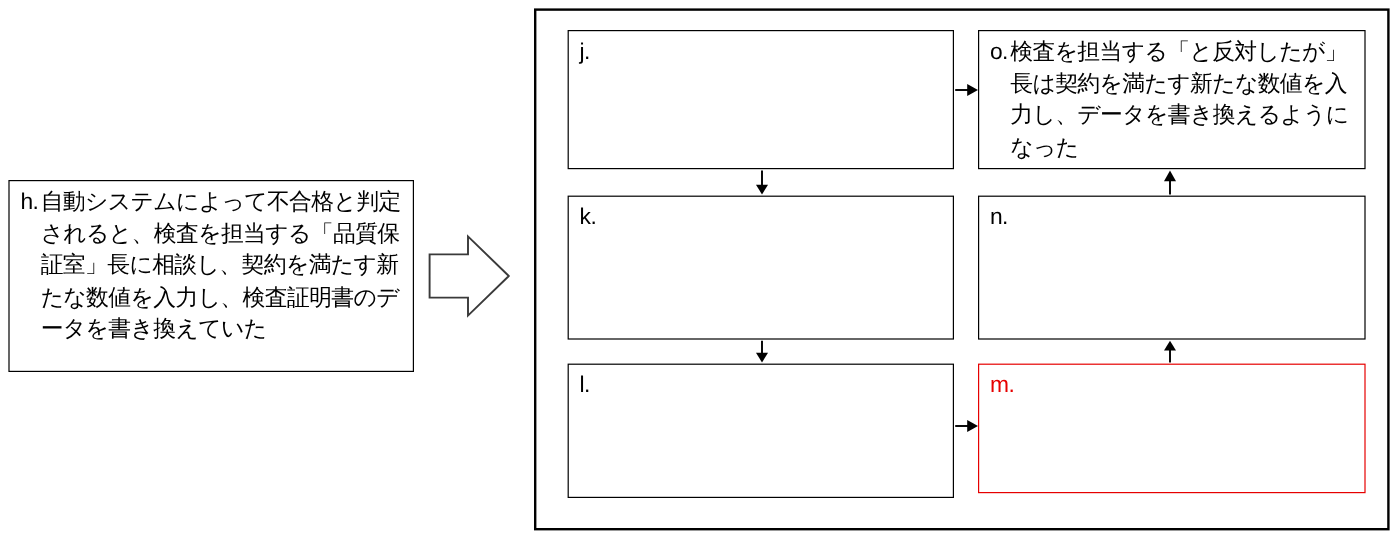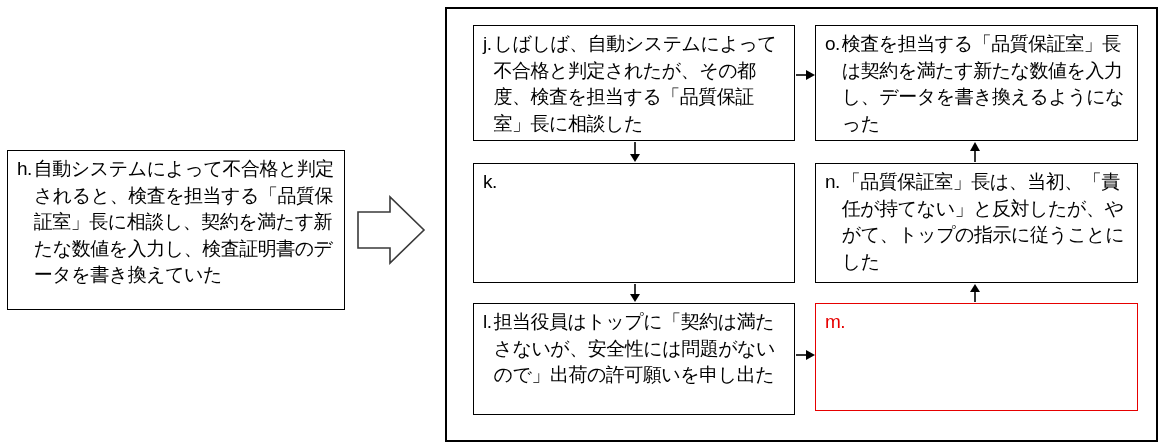--- a/index.html
+++ b/index.html
@@ -45,37 +45,34 @@
   </div>
 
   <svg class="arrows" width="1164" height="448" viewBox="0 0 1164 448" aria-hidden="true">
     <polygon points="358,212 390,212 390,197 424,230 390,263 390,248 358,248" fill="#ffffff" stroke="#3a3a3a" stroke-width="1.6"></polygon>
   </svg>
 
   <div class="frame" style="left:445px;top:7px;width:713px;height:435px;"></div>
 
   <div class="box" style="left:473px;top:25px;width:322px;height:116px;">
     <span class="lbl">j.</span>
-    <span class="txt">しばしば、自動システムによって不合格と判定されたが、その都度、検査を担当する「品質保証室」長に相談した</span>
   </div>
   <div class="box" style="left:473px;top:163px;width:322px;height:120px;">
     <span class="lbl">k.</span>
   </div>
   <div class="box" style="left:473px;top:303px;width:322px;height:112px;">
     <span class="lbl">l.</span>
-    <span class="txt">担当役員はトップに「契約は満たさないが、安全性には問題がないので」出荷の許可願いを申し出た</span>
   </div>
 
   <div class="box" style="left:815px;top:25px;width:323px;height:116px;">
     <span class="lbl">o.</span>
-    <span class="txt">検査を担当する「品質保証室」長は契約を満たす新たな数値を入力し、データを書き換えるようになった</span>
+    <span class="txt">検査を担当する「と反対したが」長は契約を満たす新たな数値を入力し、データを書き換えるようになった</span>
   </div>
   <div class="box" style="left:815px;top:163px;width:323px;height:120px;">
     <span class="lbl">n.</span>
-    <span class="txt">「品質保証室」長は、当初、「責任が持てない」と反対したが、やがて、トップの指示に従うことにした</span>
   </div>
   <div class="box box-m" style="left:815px;top:303px;width:323px;height:108px;">
     <span class="lbl">m.</span>
   </div>
 
   <svg class="arrows" width="1164" height="448" viewBox="0 0 1164 448" aria-hidden="true">
 
     <line x1="796" y1="75" x2="808" y2="75" stroke="#000" stroke-width="1.6"></line>
     <polygon points="806,70 806,80 815,75" fill="#000"></polygon>
 

